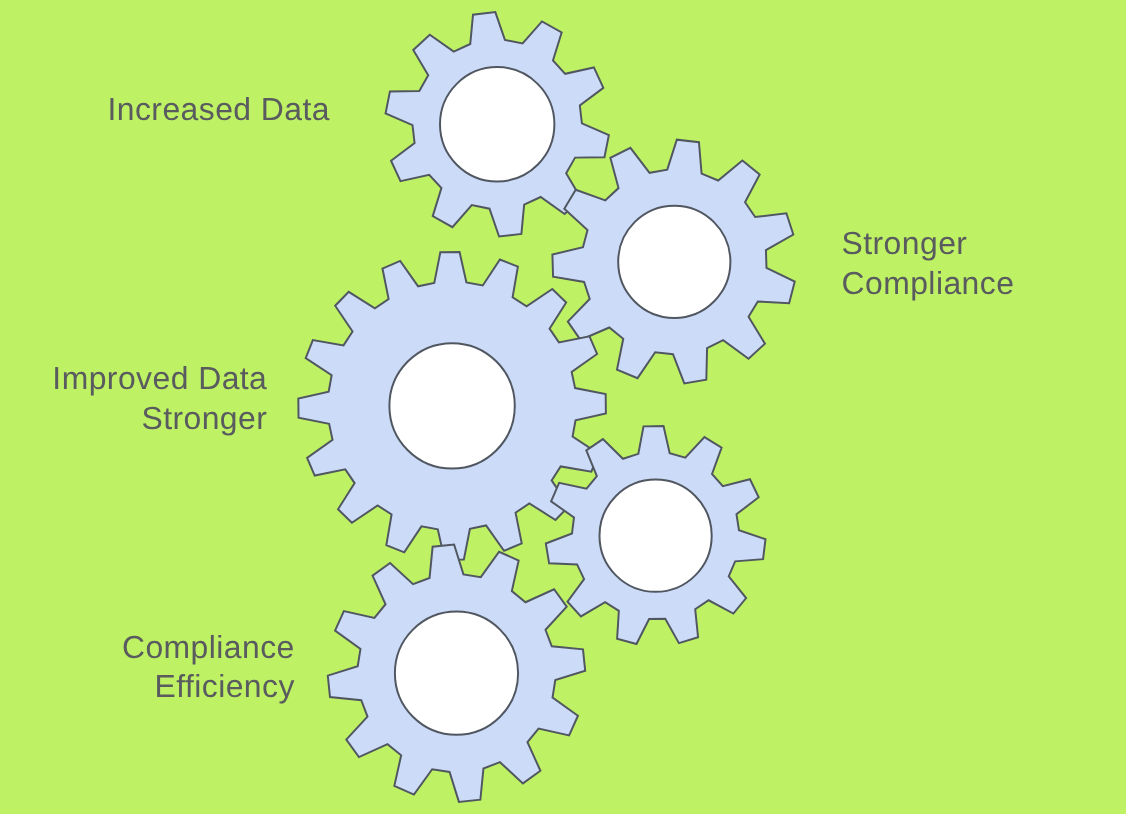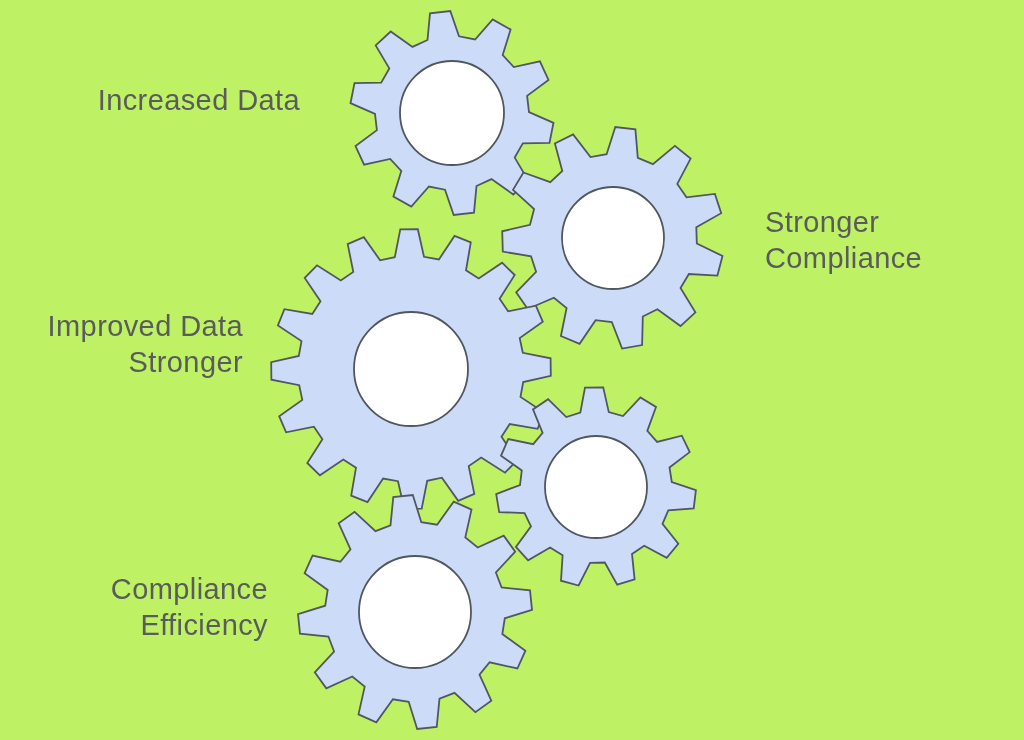--- a/index.html
+++ b/index.html
@@ -51,21 +51,21 @@
 
   <div class="gear-label align-right" style="right: 724px; top: 82px; color: rgb(89, 91, 94);">
     <div>Increased Data</div>
   </div>
 
   <div class="gear-label align-left" style="left: 765px; top: 204px; color: rgb(89, 91, 94);">
     <div>Stronger</div>
     <div>Compliance</div>
   </div>
 
-  <div class="gear-label align-right" style="right: 781px; top: 308px; color: rgb(89, 91, 94);">
+  <div class="gear-label align-right" style="right: 781px; top: 327px; color: rgb(89, 91, 94);">
     <div>Improved Data</div>
     <div>Stronger</div>
   </div>
 
   <div class="gear-label align-left" style="left: 730px; top: 449px; color: rgb(89, 91, 94);">
   </div>
 
   <div class="gear-label align-right" style="right: 756px; top: 571px; color: rgb(89, 91, 94);">
     <div>Compliance</div>
     <div>Efficiency</div>

